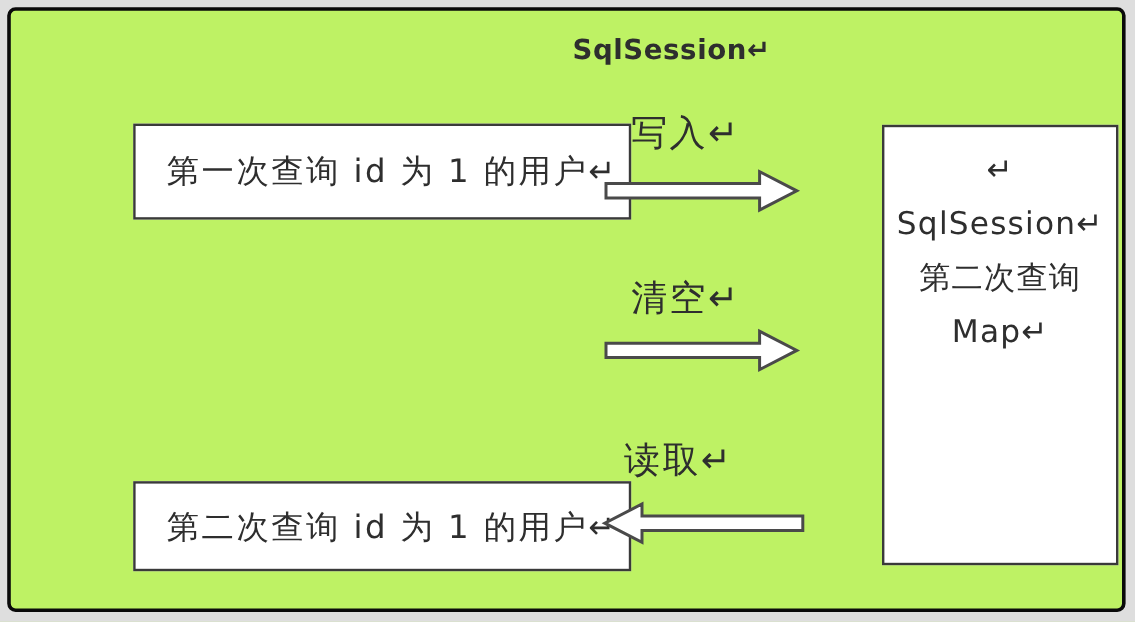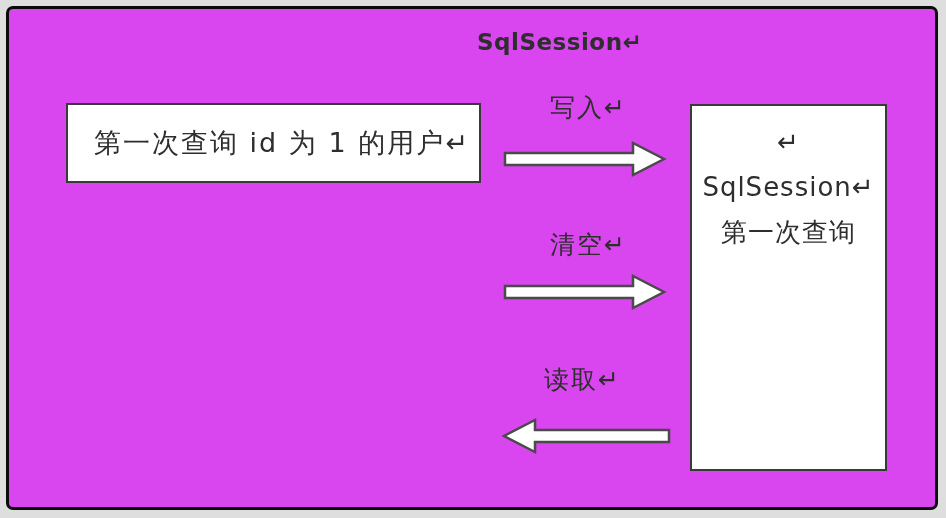--- a/index.html
+++ b/index.html
@@ -14,41 +14,42 @@
     height: 518px;
     background: #dedede;
     overflow: hidden;
   }
   .frame {
     position: absolute;
     left: 6px;
     top: 6px;
     right: 8px;
     bottom: 8px;
-    background: #d946ef;
+    background: #bef264;
     border: 3px solid #0a0a0a;
     border-radius: 7px;
   }
   .title {
     position: absolute;
     left: 468px;
     top: 20px;
     font-size: 23px;
     font-weight: 600;
     color: #2e2e2e;
     letter-spacing: 0.5px;
     white-space: nowrap;
   }
   .box {
     position: absolute;
     box-sizing: border-box;
     background: #ffffff;
     color: #2e2e2e;
     display: flex;
     align-items: center;
+    margin-left: 45px;
   }
   .box.solid { border: 2px solid #3a3a3a; }
   .box-query1 { left: 57px; top: 94px; width: 415px; height: 80px; }
   .box-query2 { left: 57px; top: 392px; width: 415px; height: 75px; }
   .box-text {
     padding-left: 26px;
     font-size: 27px;
     letter-spacing: 2px;
     white-space: nowrap;
   }
@@ -78,25 +79,24 @@
   .cache-line {
     font-size: 26px;
     line-height: 45px;
     color: #2e2e2e;
     letter-spacing: 1px;
     text-align: center;
     white-space: nowrap;
   }
   .arrow-label {
     position: absolute;
-    font-size: 25px;
+    font-size: 30px;
     color: #2e2e2e;
     letter-spacing: 2px;
     white-space: nowrap;
-    margin-left: 24px;
   }
   .label-write { left: 517px; top: 82px; }
   .label-clear { left: 517px; top: 219px; }
   .label-read  { left: 511px; top: 354px; }
   .arrow-svg { position: absolute; }
   .arrow-write { left: 494px; top: 131px; }
   .arrow-clear { left: 494px; top: 264px; }
   .arrow-read  { left: 492px; top: 408px; }
 </style>
 </head>
@@ -105,25 +105,29 @@
 <div class="stage">
   <div class="frame">
 
     <div class="title">SqlSession↵</div>
 
     <div class="box solid box-query1">
       <span class="box-text">第一次查询 id 为 1 的用户↵</span>
     </div>
 
 
+    <div class="box solid box-query2">
+      <span class="box-text">第二次查询 id 为 1 的用户↵</span>
+    </div>
 
     <div class="box cache-box">
       <div class="cache-line">↵</div>
       <div class="cache-line">SqlSession↵</div>
-      <div class="cache-line">第一次查询</div>
+      <div class="cache-line">第二次查询</div>
+      <div class="cache-line">Map↵</div>
     </div>
 
     <div class="arrow-label label-write">写入↵</div>
     <svg class="arrow-svg arrow-write" width="164" height="38" viewBox="0 0 164 38">
       <polygon points="2,13 130,13 130,3 161,19 130,35 130,25 2,25" fill="#ffffff" stroke="#4a4a4a" stroke-width="2.5" stroke-linejoin="miter"></polygon>
     </svg>
 
     <div class="arrow-label label-clear">清空↵</div>
     <svg class="arrow-svg arrow-clear" width="164" height="38" viewBox="0 0 164 38">
       <polygon points="2,13 130,13 130,3 161,19 130,35 130,25 2,25" fill="#ffffff" stroke="#4a4a4a" stroke-width="2.5" stroke-linejoin="miter"></polygon>

